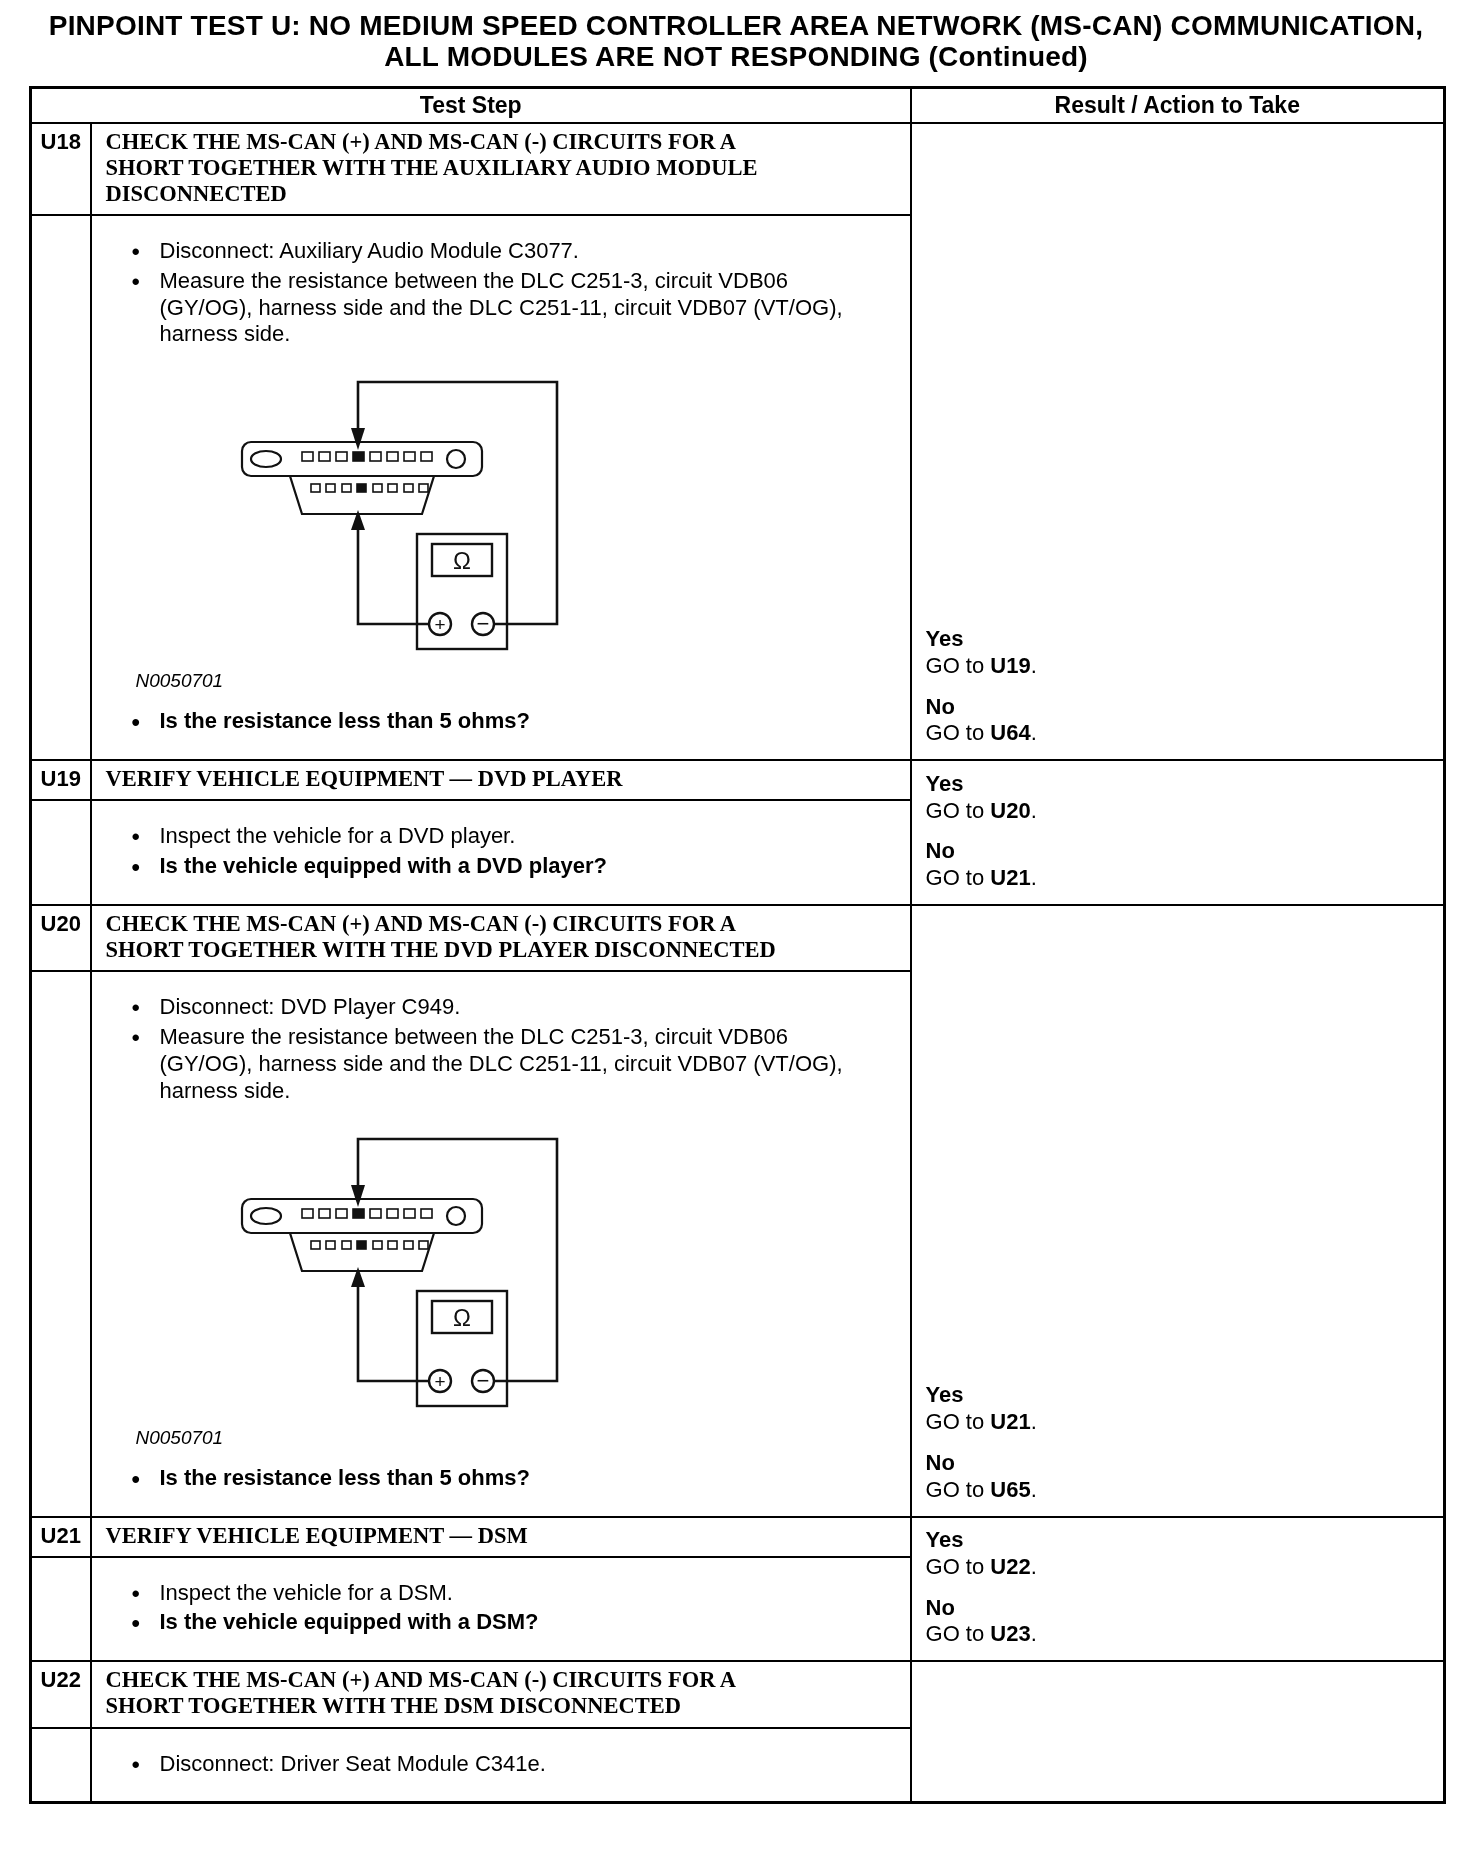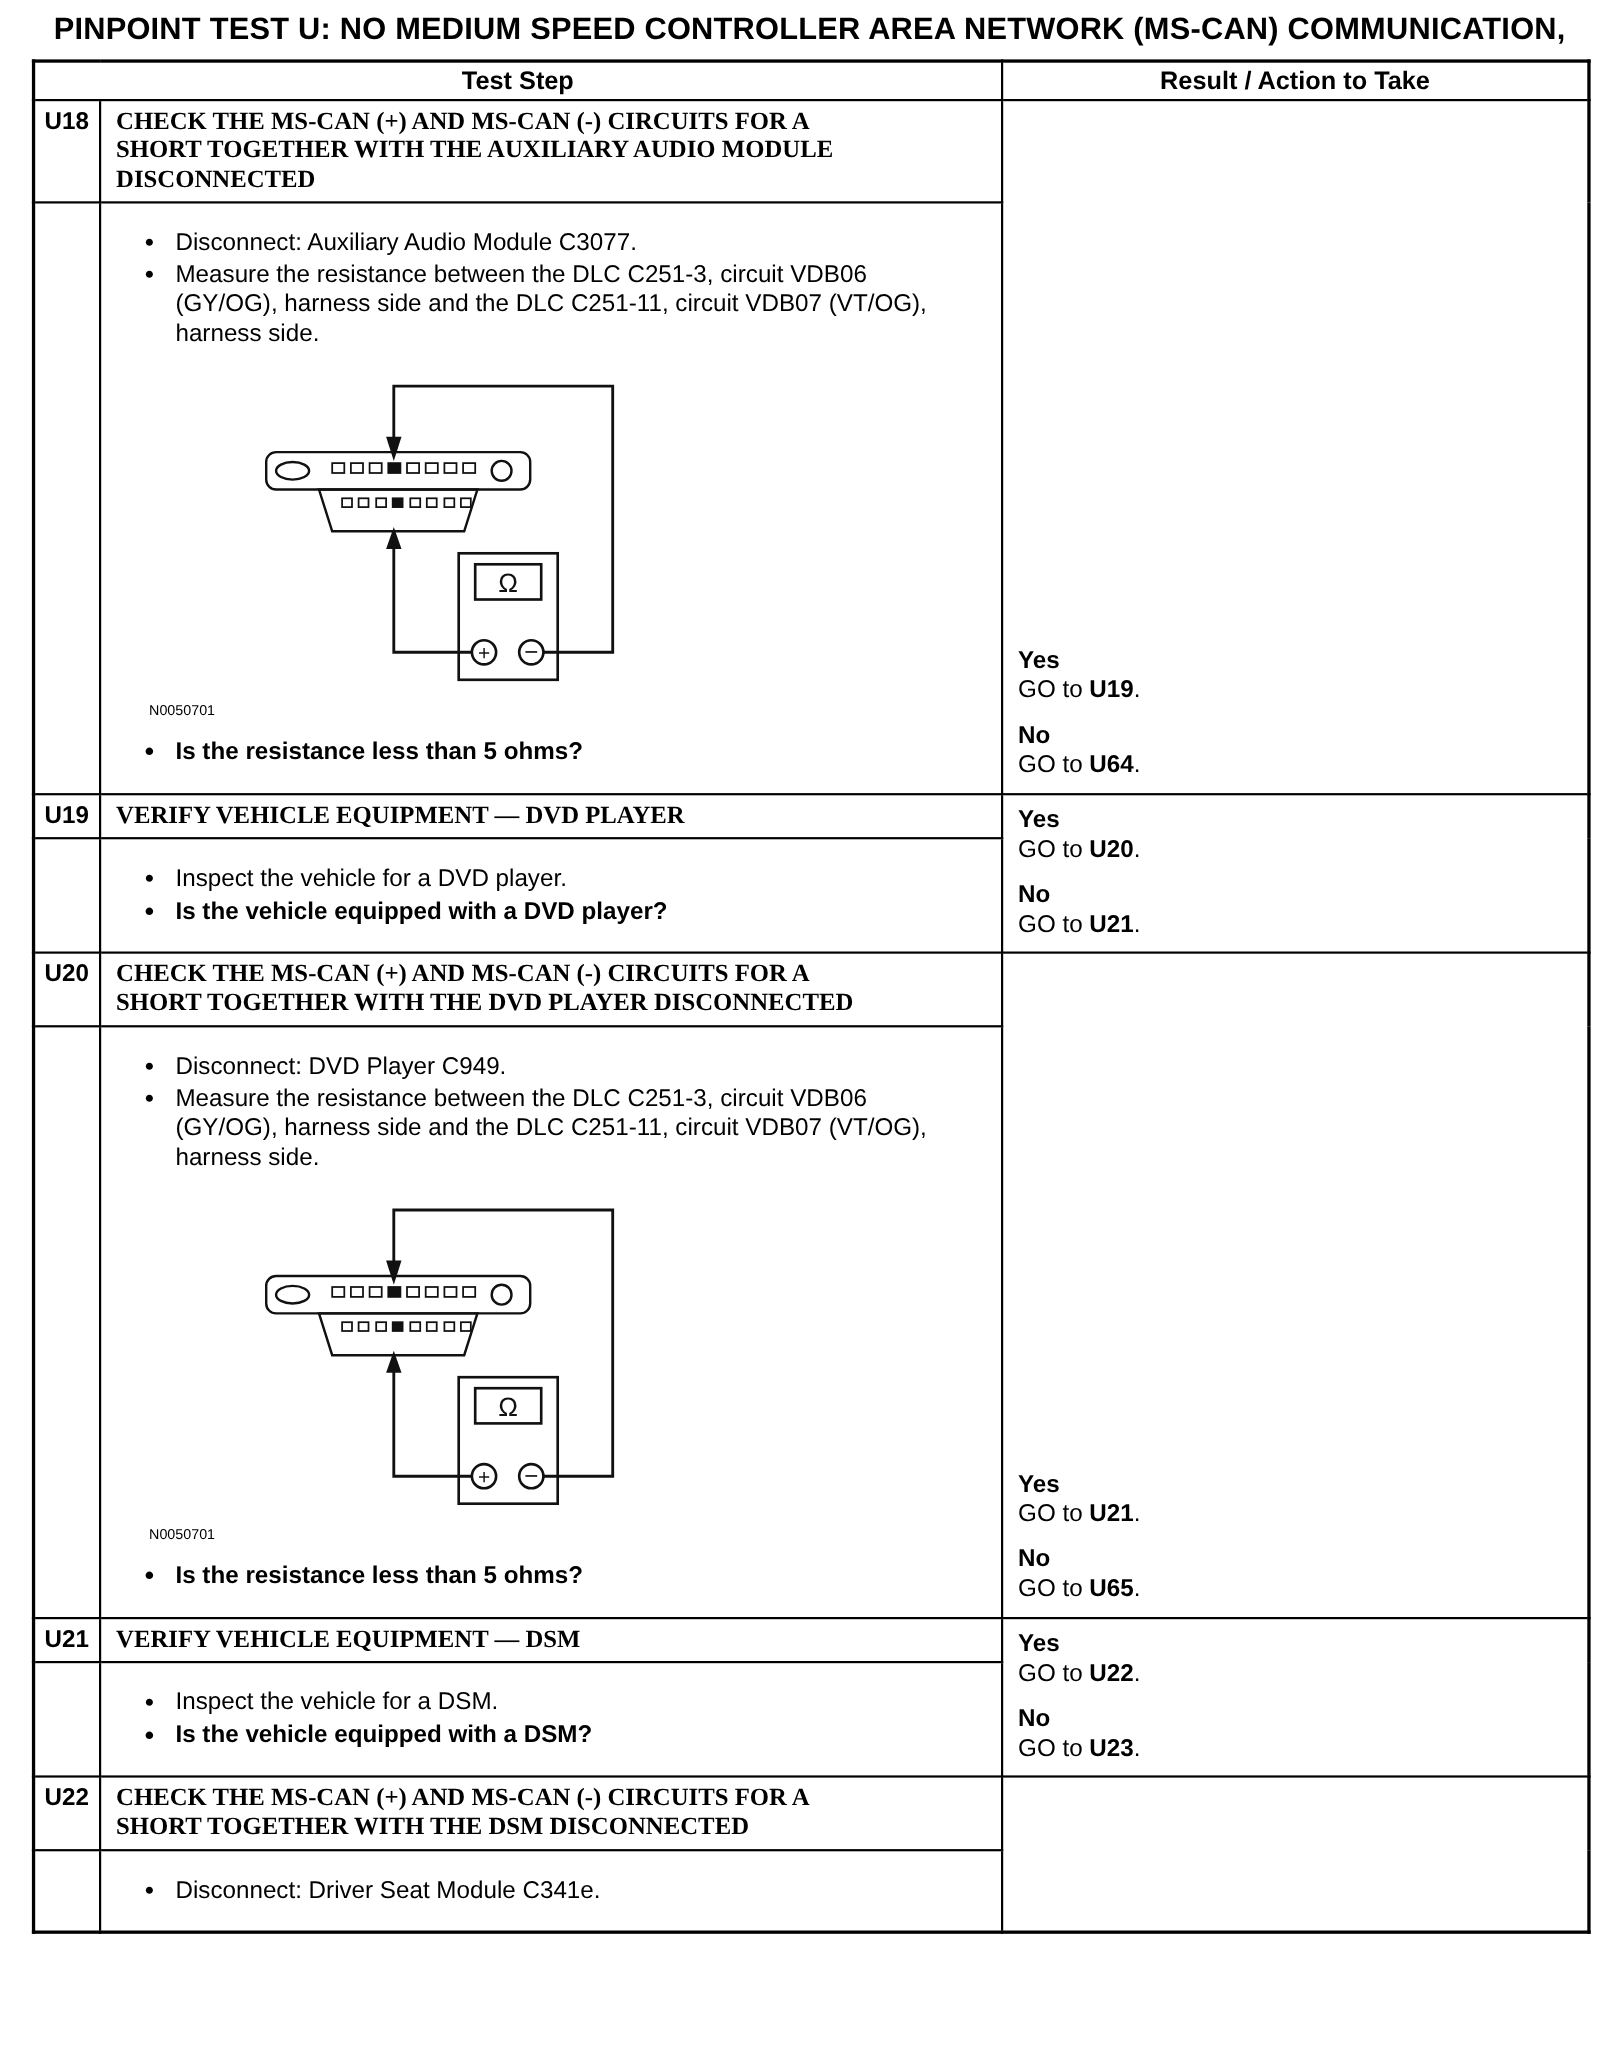--- a/index.html
+++ b/index.html
@@ -22,34 +22,35 @@
   td.title .tw { max-width: 700px; font-family: Liberation Serif, serif; }
   td.body { padding: 10px 10px 12px 12px; font-size: 22px; line-height: 1.22; }
   td.result { vertical-align: bottom; font-size: 22px; line-height: 1.22; padding: 0 14px 12px 14px; }
   ul.bullets { list-style: none; margin: 12px; padding: 0; }
   ul.bullets li { position: relative; padding-left: 44px; margin: 3px 0; max-width: 790px; }
   ul.bullets li::before { content: "\2022"; position: absolute; left: 16px; top: -1px; font-size: 24px; }
   ul.bullets li.wrap { max-width: 737px; }
   ul.bullets li.q { font-weight: 700; }
   .figure { margin: 24px 0 0 128px; }
   .figure svg { display: block; }
-  .fig-label { font-size: 13px; margin: 2px 0 16px 32px; }
+  .fig-label { font-size: 19px; margin: 2px 0 16px 32px; font-style: italic; }
   .res-label { font-weight: 700; }
   .res + .res { margin-top: 14px; }
   .b { font-weight: 700; }
   .footer { text-align: right; font-size: 23px; margin: 30px 2px 0 0; }
   td.body-simple { min-height: 40px; }
 </style>
 </head>
 <body>
 
 <div class="page">
 
   <div class="doc-title">
     <div>PINPOINT TEST U: NO MEDIUM SPEED CONTROLLER AREA NETWORK (MS-CAN) COMMUNICATION,</div>
+    <div>ALL MODULES ARE NOT RESPONDING (Continued)</div>
   </div>
 
   <table class="pp">
     <colgroup>
         <col class="c-num">
         <col class="c-step">
         <col class="c-res">
       </colgroup>
 
     <tbody>

